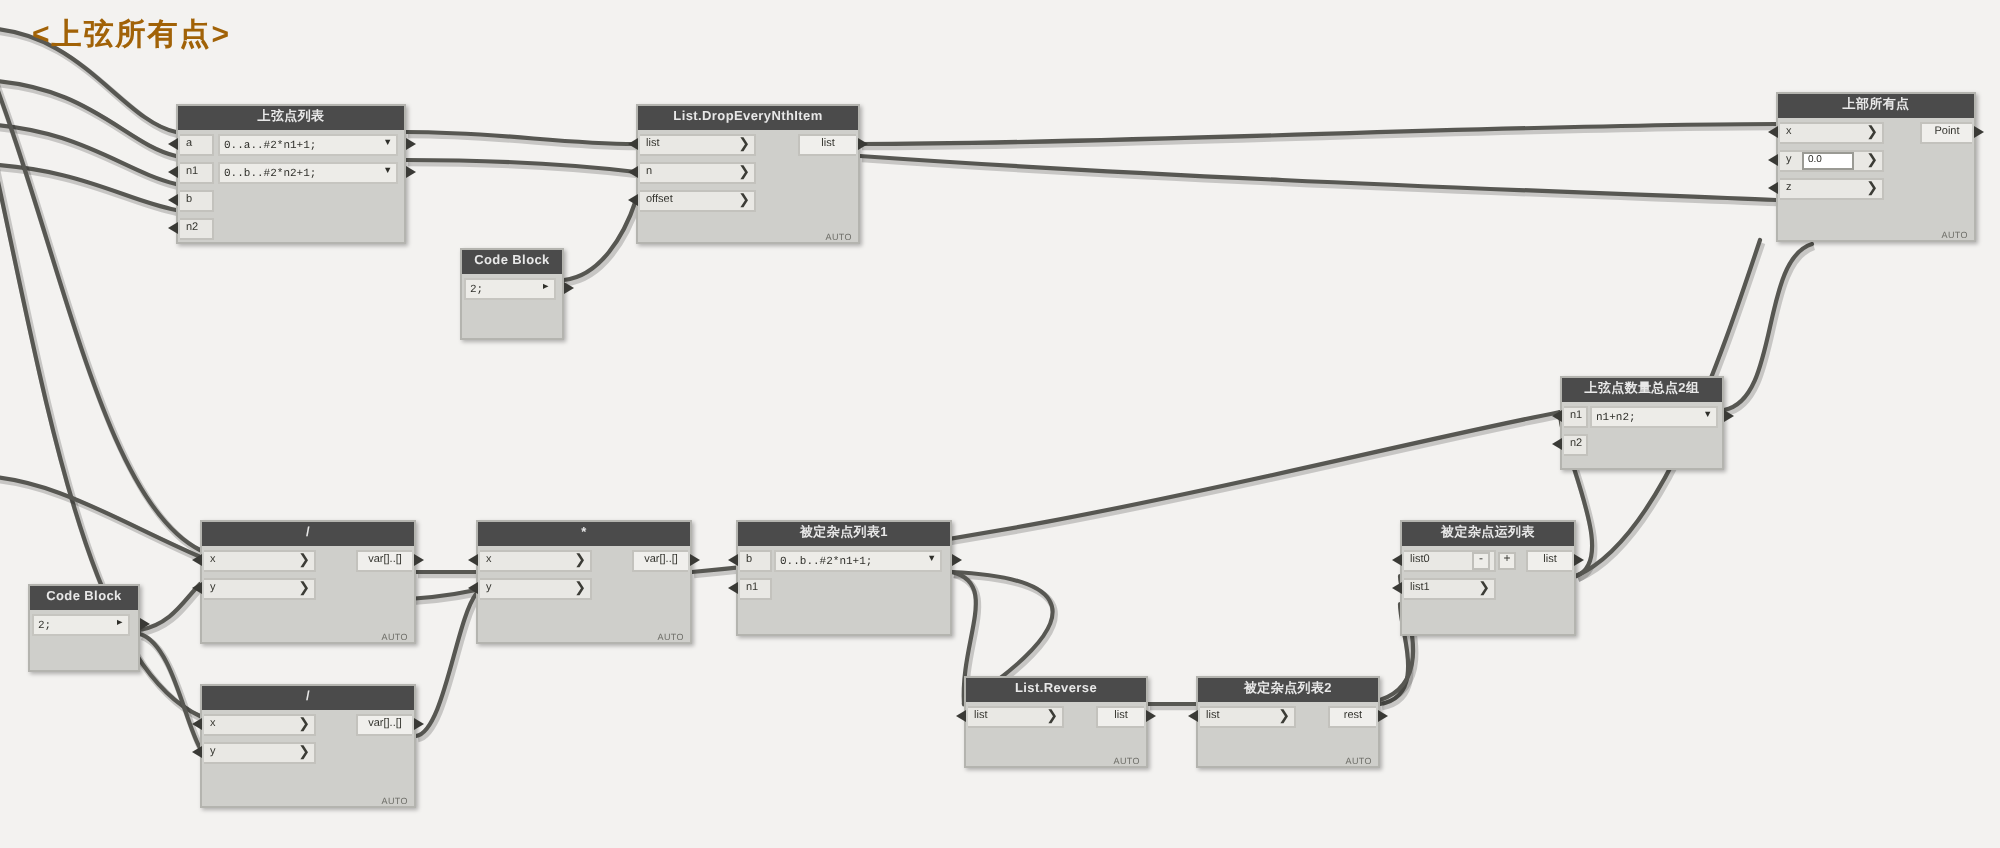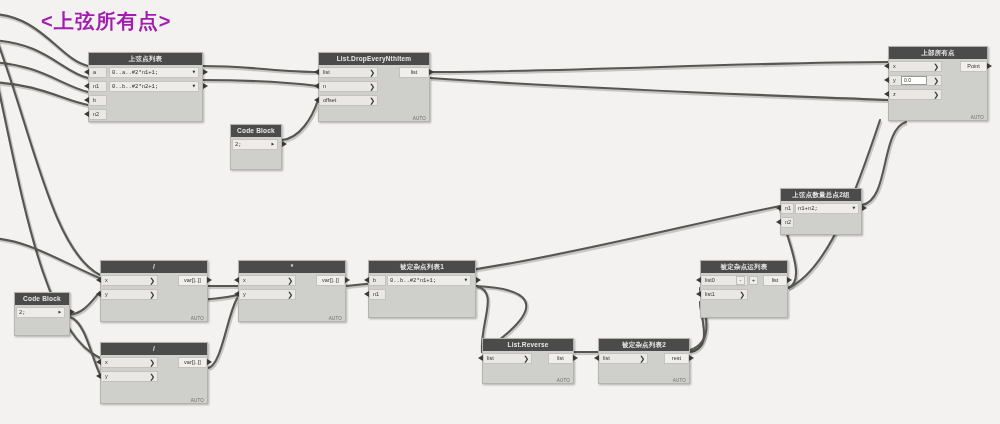--- a/index.html
+++ b/index.html
@@ -13,26 +13,25 @@
   #canvas{
     position:absolute;inset:0;
     width:1000px;height:424px;
     background:#f3f2f0;
   }
   
   #wires{position:absolute;left:0;top:0;width:1000px;height:424px;pointer-events:none;}
   
   .group-title{
     position:absolute;
-    font-size:20px;
+    font-size:15px;
     font-weight:700;
-    color:#a21caf;
+    color:#a16207;
     letter-spacing:1px;
     white-space:nowrap;
-    margin-left:25px;
   }
   
   .node{
     position:absolute;
     background:#cfcfcb;
     border:1px solid #b4b4af;
     box-shadow:1px 1px 2px rgba(0,0,0,.28);
     box-sizing:border-box;
   }
   .node .hdr{

